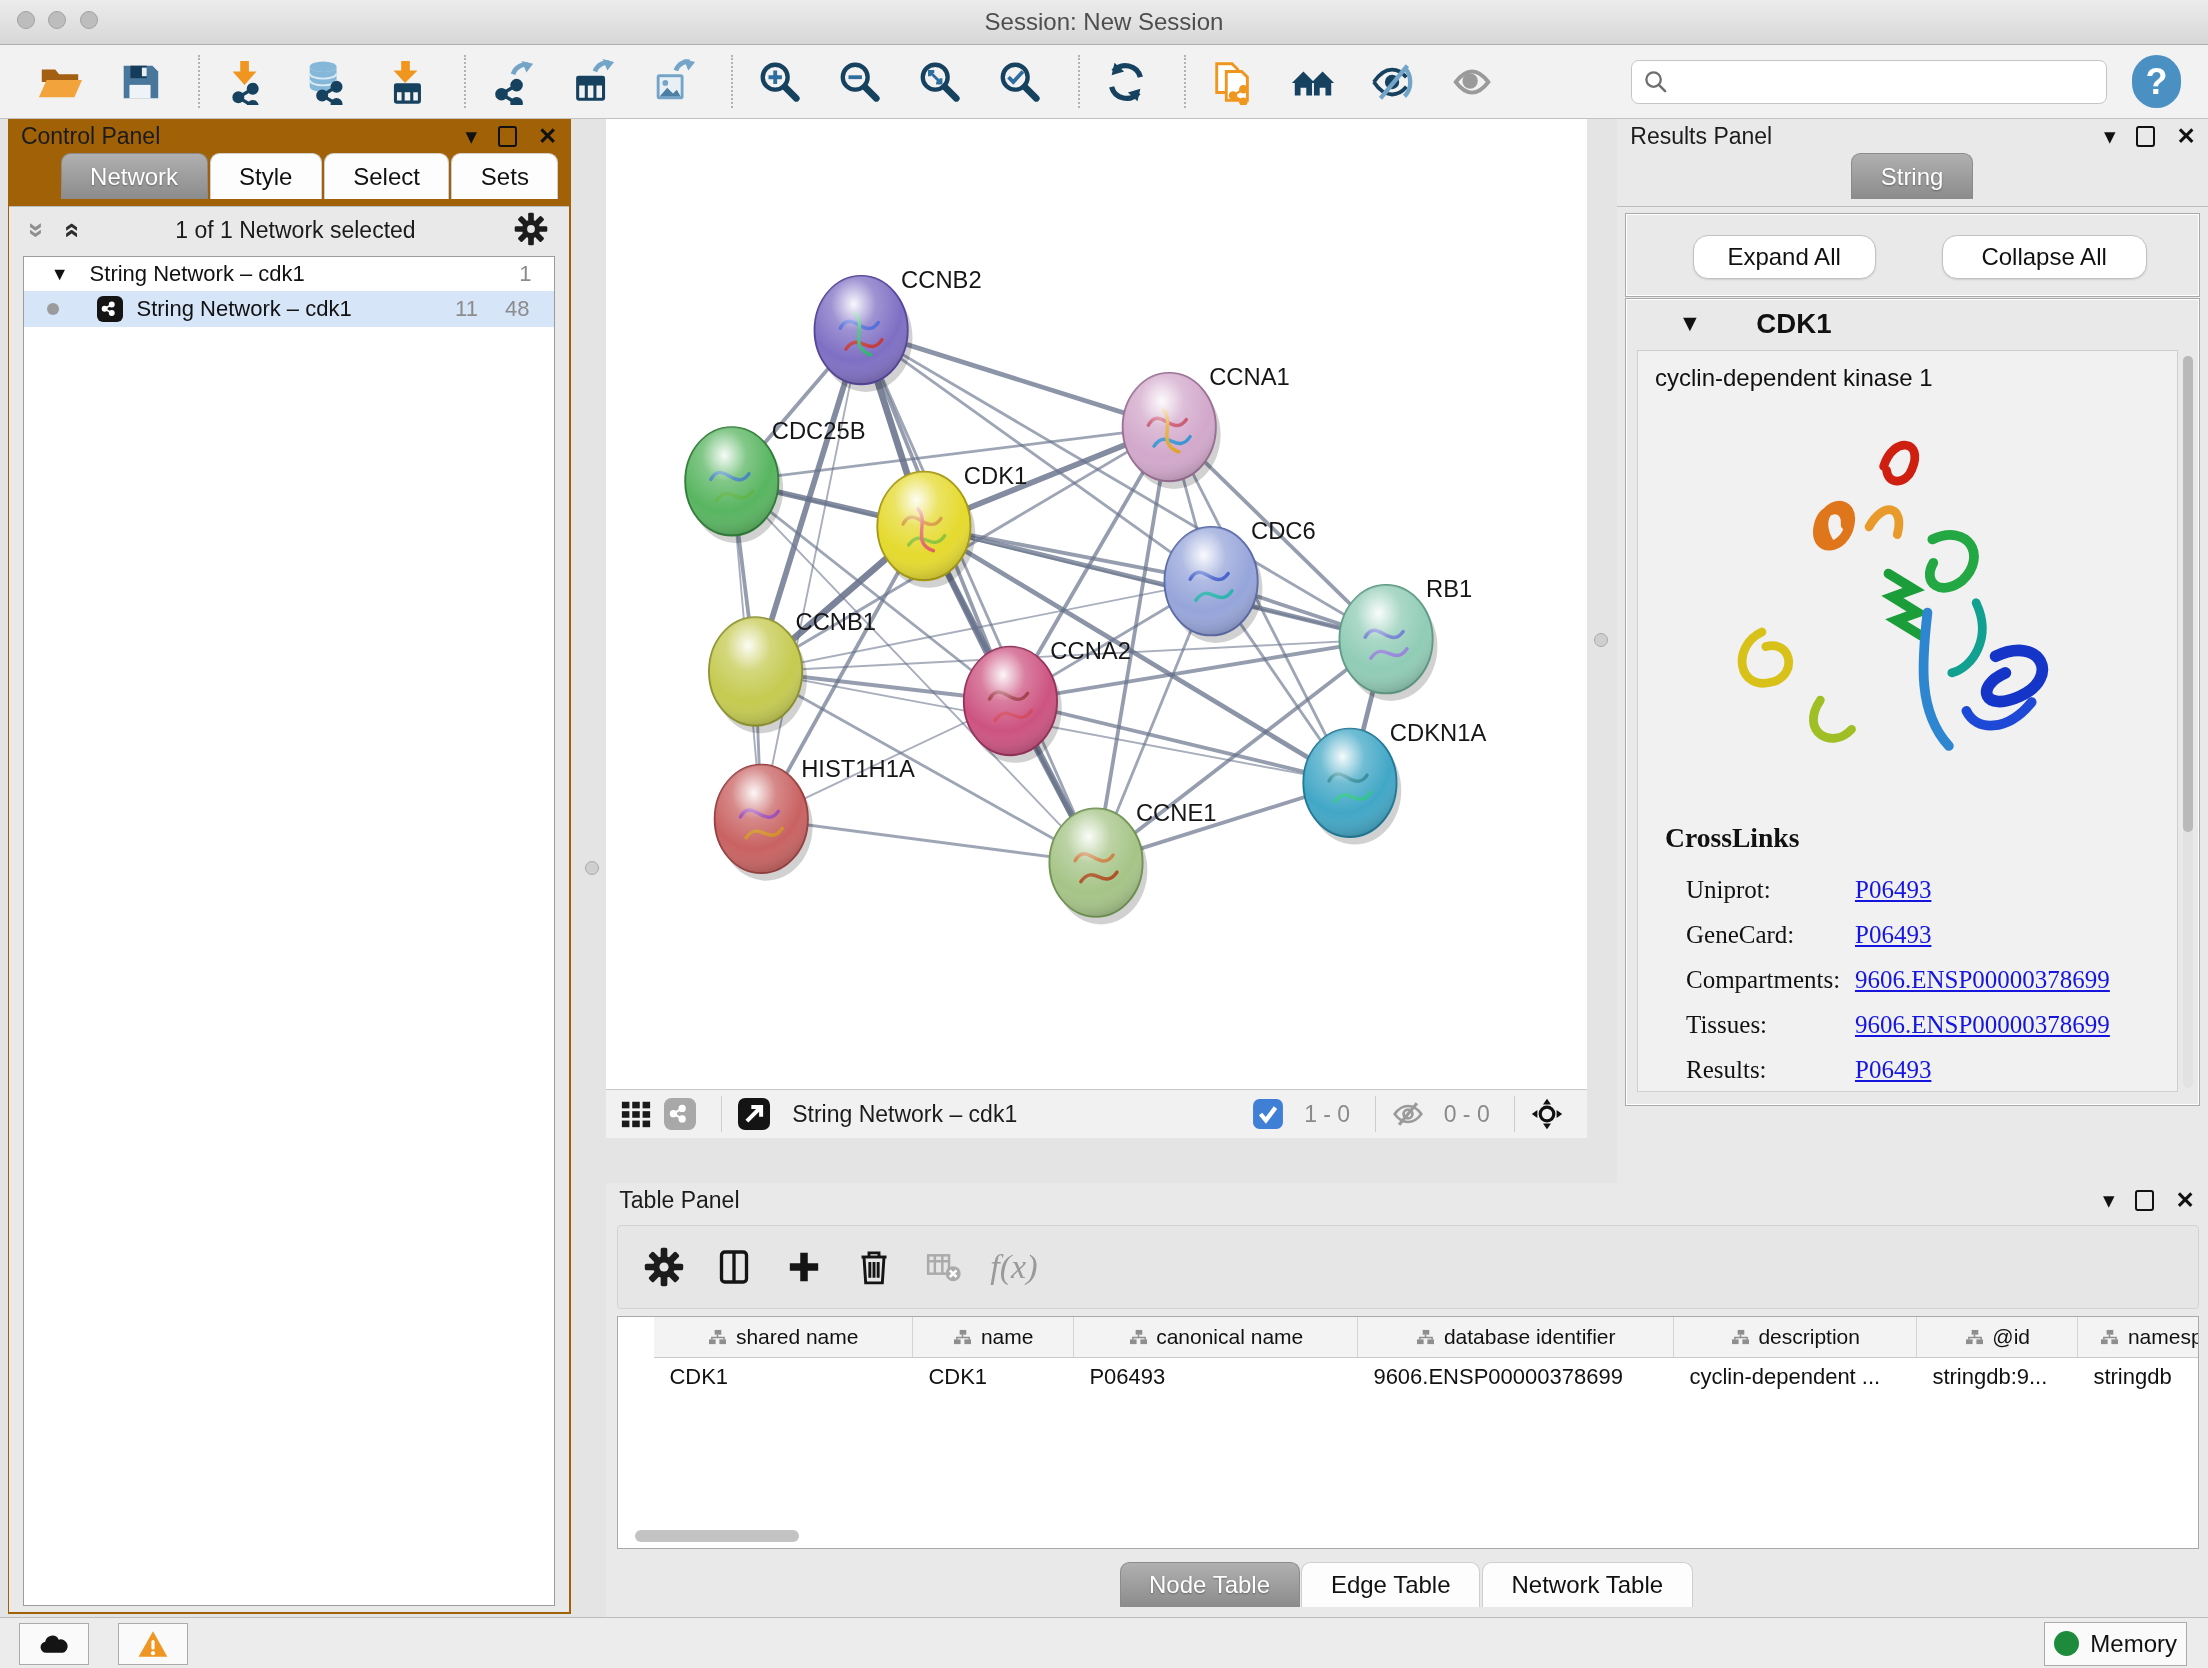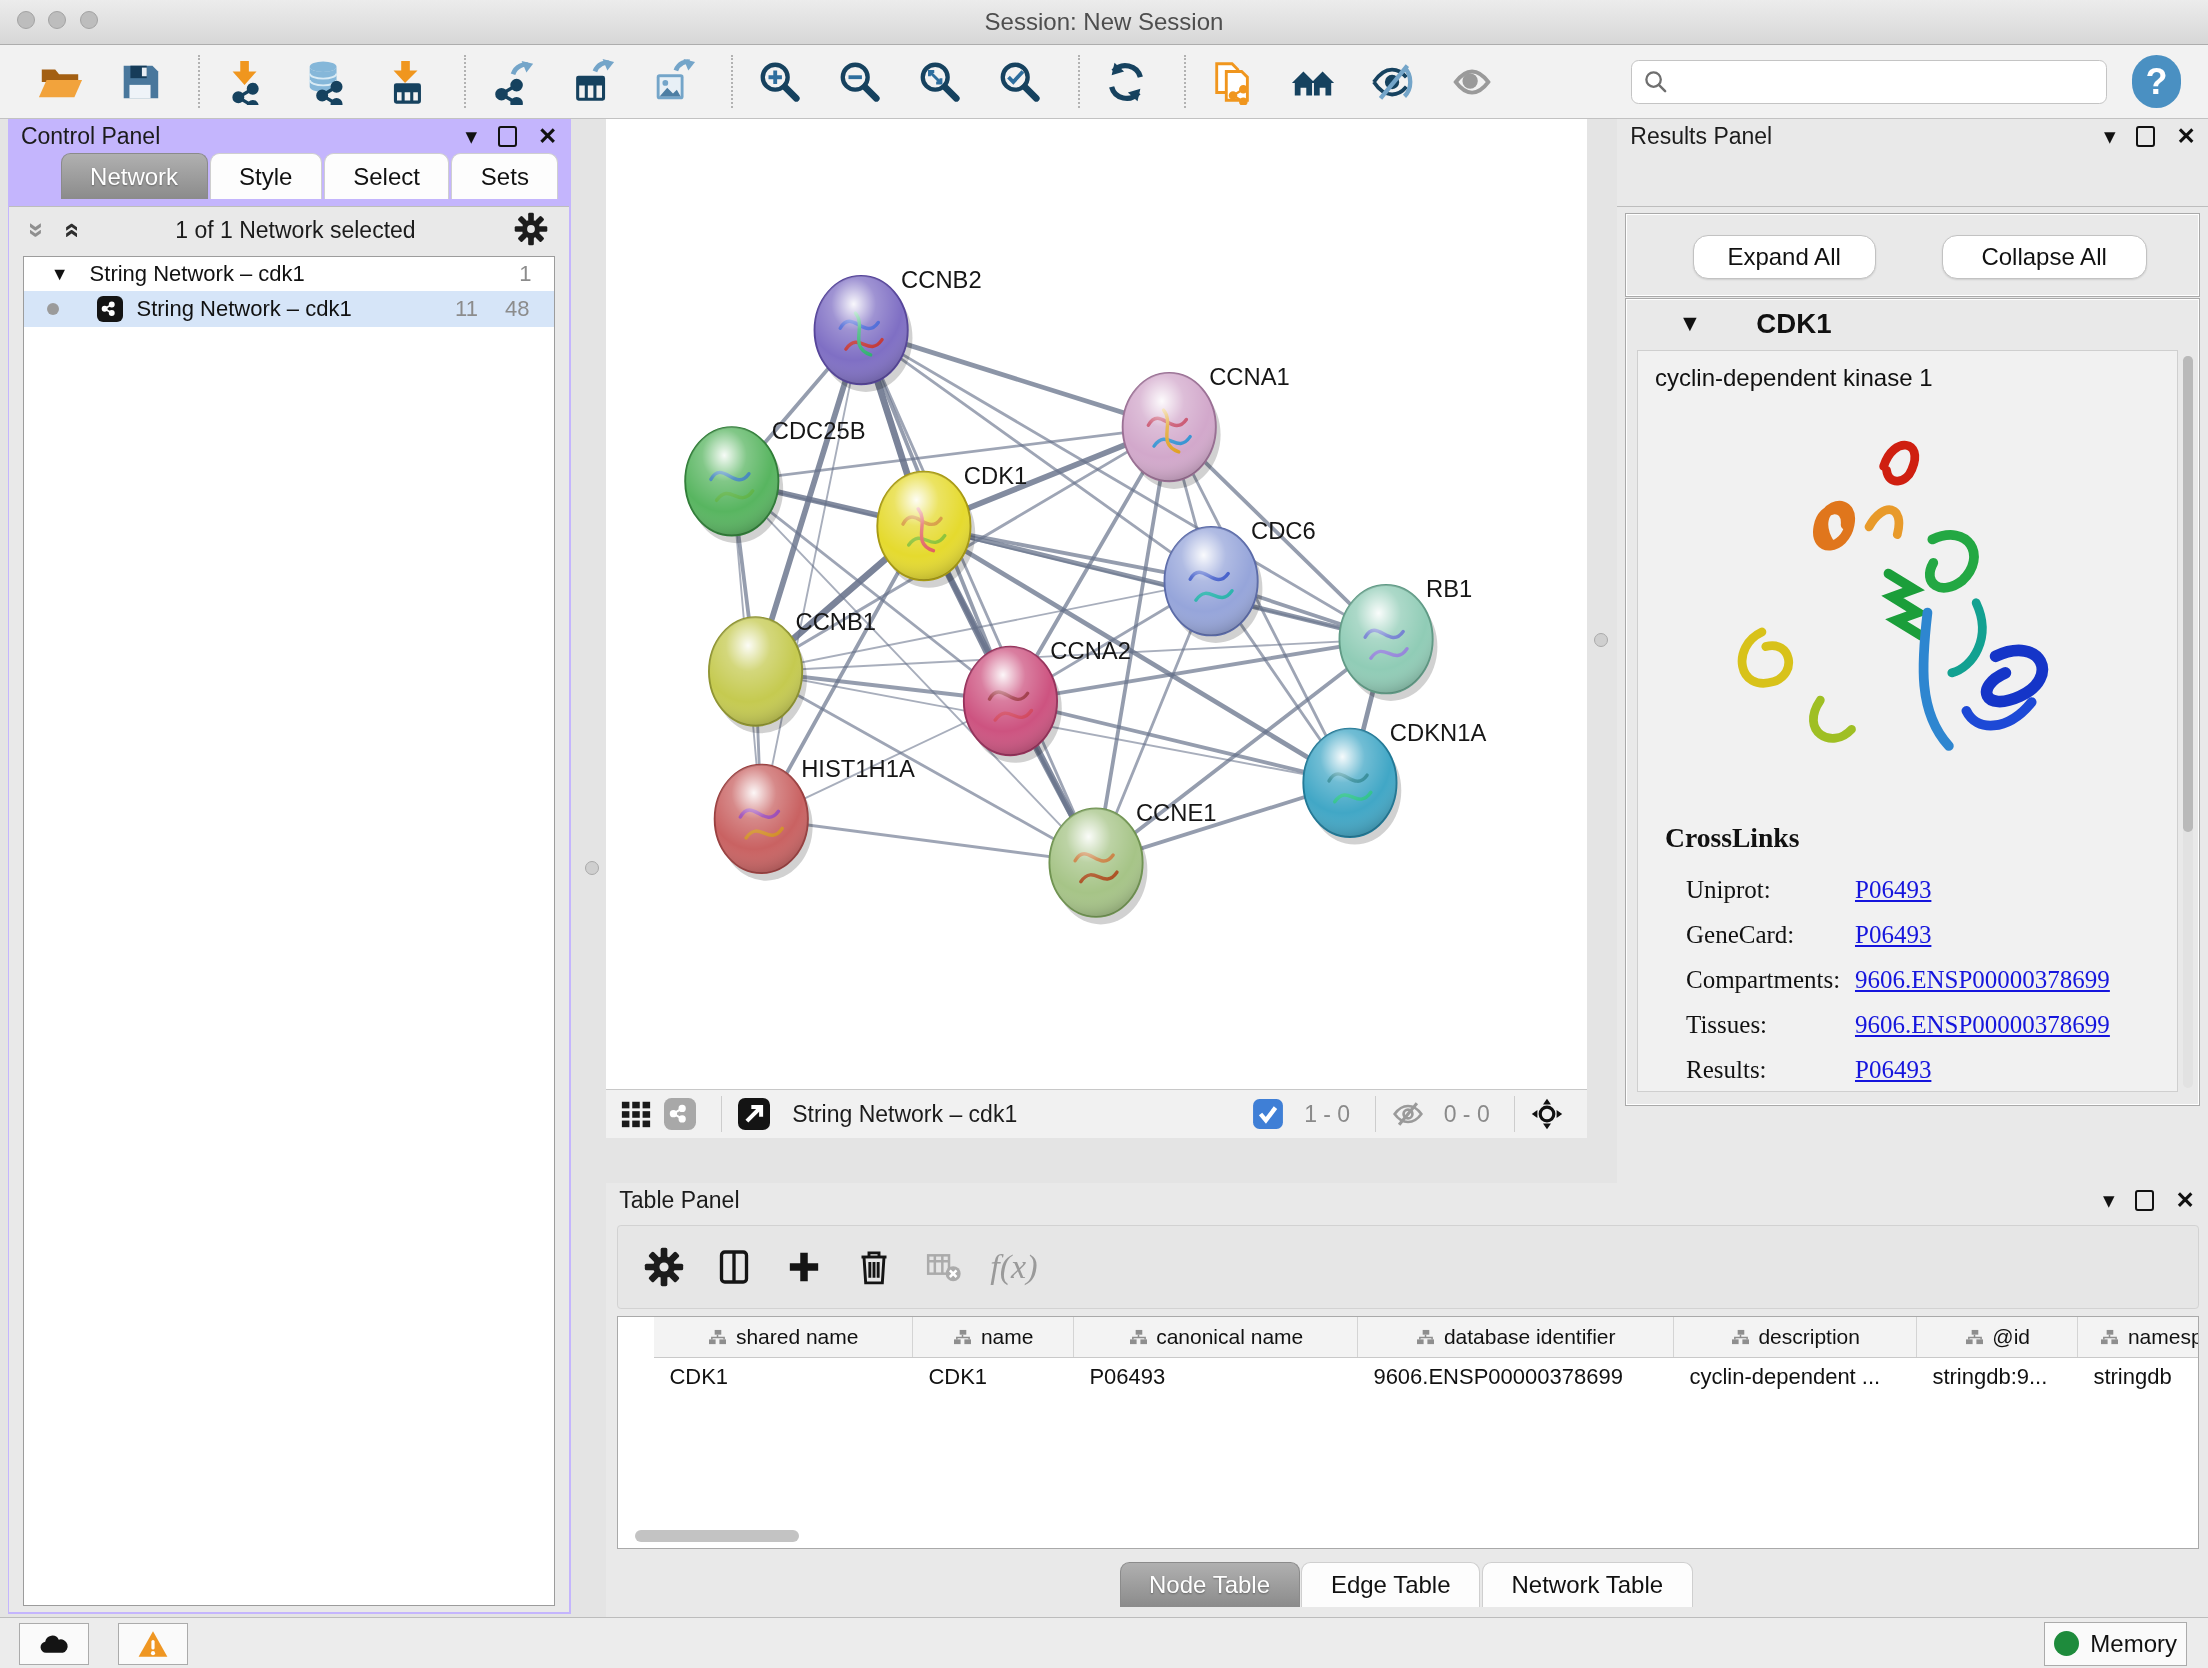--- a/index.html
+++ b/index.html
@@ -36,21 +36,21 @@
   .wi-float { width:19px; height:21px; border:2.9px solid #111; border-radius:2.9px; }
   .tabs-row { display:flex; align-items:flex-end; }
   .tab { height:46px; padding:0 28.5px; display:flex; align-items:center; justify-content:center;
     font-size:24px; background:#fdfdfd; border:1px solid #cfcfcf; border-bottom:none;
     border-radius:9.5px 9.5px 0 0; margin-right:1.9px; color:#111; }
   .tab.sel { background:linear-gradient(#b0b0b0,#8b8b8b); color:#fff; border-color:#8b8b8b;
     text-shadow:0 1px 1.9px rgba(0,0,0,.35); }
 
   
   #control-panel { position:absolute; left:7.6px; top:119px; width:563px; height:1495px;
-    background:#c4b5fd; }
+    background:#a16207; }
   #cp-tabs { padding-left:53px; }
   #cp-body { position:absolute; left:1.9px; right:1.9px; top:87px; bottom:1.9px;
     background:#e9e9e9; border-top:1px solid #bdbdbd; }
   #cp-status { height:46px; display:flex; align-items:center; padding:0 21px; }
   #cp-status .chev { font-size:28.5px; font-weight:bold; display:inline-block; line-height:1; }
   #chev-down { transform:rotate(90deg); color:#8f8f8f; margin-right:15px; }
   #chev-up { transform:rotate(-90deg); color:#2e2e2e; }
   #cp-status .stat { flex:1; text-align:center; font-size:23px; color:#1b1b1b; }
   #cp-gear svg { width:34px; height:34px; }
   #cp-list { position:absolute; left:13.3px; right:13.3px; top:49px; bottom:5.7px;
@@ -596,20 +596,23 @@
 <div id="h-split"></div>
 
 <div id="results-panel">
   <div class="panel-head">
     <span class="pname">Results Panel</span>
     <span class="win-icons">
         <span class="wi">▾</span>
         <span class="wi-float"></span>
         <span class="wi"><b>✕</b></span>
       </span>
+  </div>
+  <div class="tabs-row" id="rp-tabs">
+    <div class="tab sel">String</div>
   </div>
   <div id="rp-body">
     <div id="rp-btnbox" class="sunken">
       <div class="rp-btn" id="btn-expand">Expand All</div>
       <div class="rp-btn" id="btn-collapse">Collapse All</div>
     </div>
     <div id="rp-cdk" class="sunken">
       <div id="cdk-head">
         <span class="tri">▼</span>
         <span class="gname">CDK1</span>

